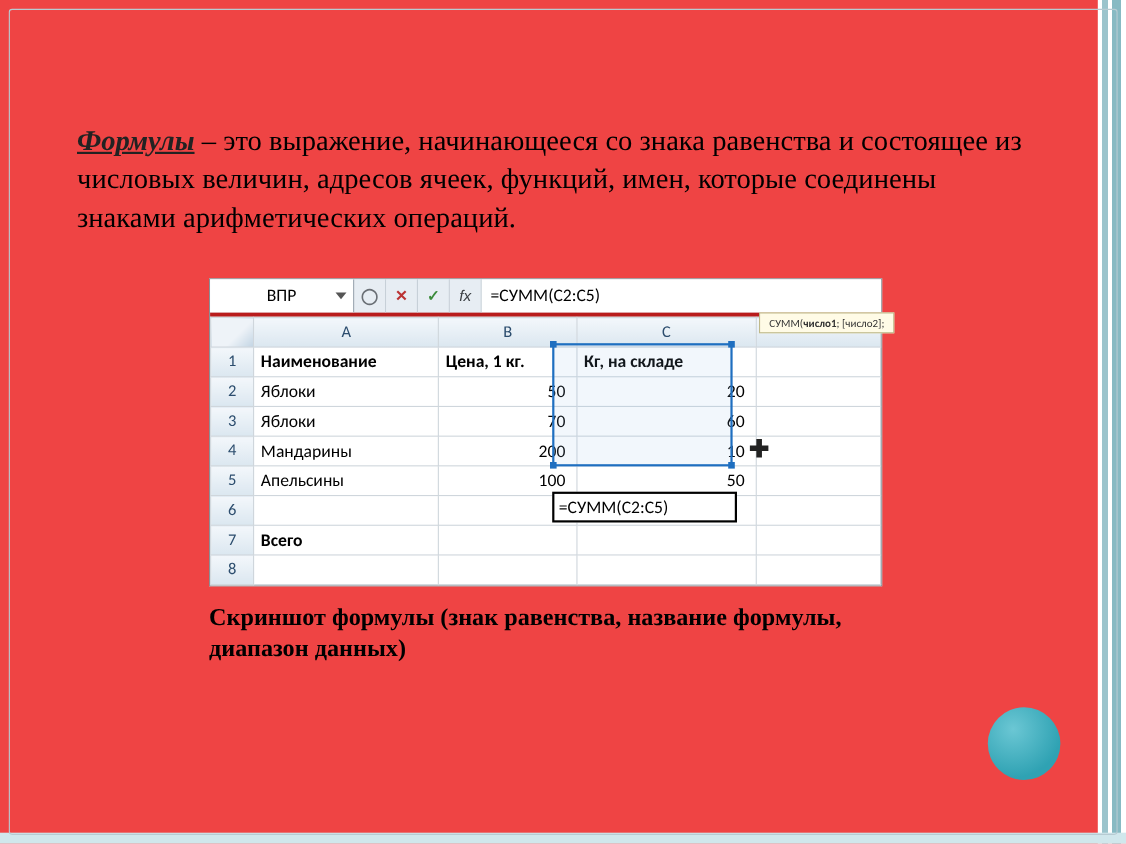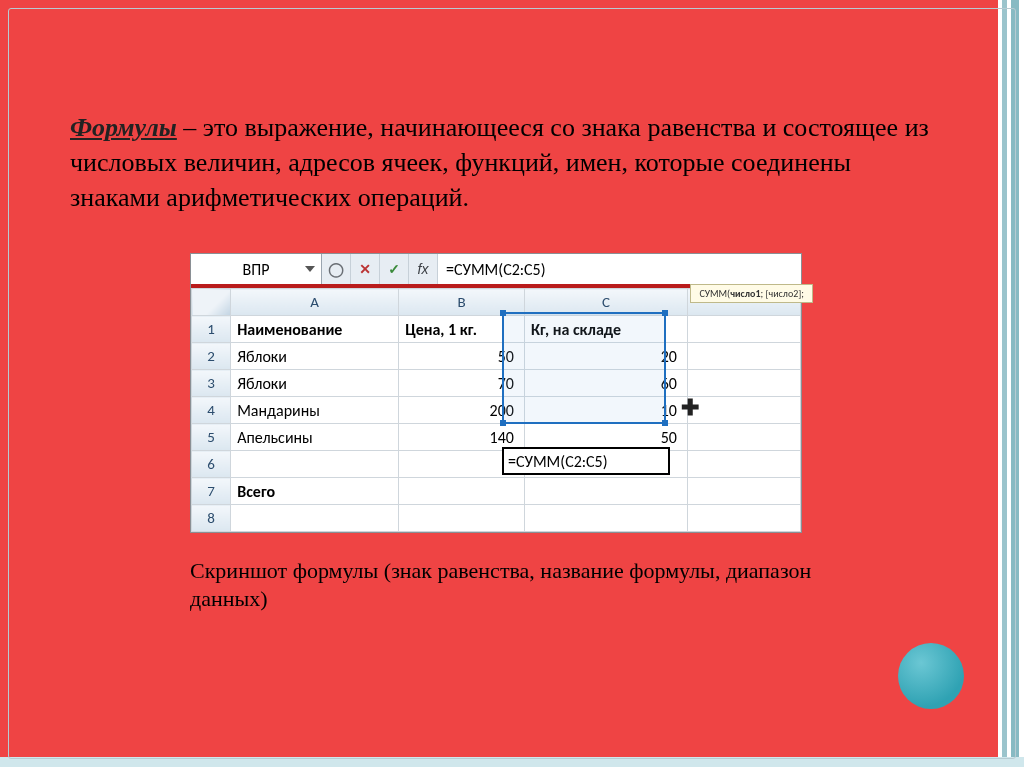--- a/index.html
+++ b/index.html
@@ -60,24 +60,25 @@
   }
   .term {
     font-weight: bold;
     font-style: italic;
     text-decoration: underline;
     color: #222;
   }
   .caption {
     font-size: 22px;
     color: #000;
-    margin-top: 24px;
+    margin-top: 14px;
     margin-left: 120px;
     width: 640px;
     line-height: 1.25;
+    font-weight: bold;
   }
 
   
   .excel {
     margin-left: 120px;
     width: 610px;
     border: 1px solid #8a8f94;
     background: #eef2f5;
     font-family: Calibri, Arial, sans-serif;
     font-size: 16px;
@@ -296,21 +297,21 @@
         <tr>
           <th class="rowhdr">4</th>
           <td>Мандарины</td>
           <td class="num">200</td>
           <td class="num">10</td>
           <td></td>
         </tr>
         <tr>
           <th class="rowhdr">5</th>
           <td>Апельсины</td>
-          <td class="num">140</td>
+          <td class="num">100</td>
           <td class="num">50</td>
           <td></td>
         </tr>
         <tr>
           <th class="rowhdr">6</th>
           <td></td>
           <td></td>
           <td></td>
           <td></td>
         </tr>

